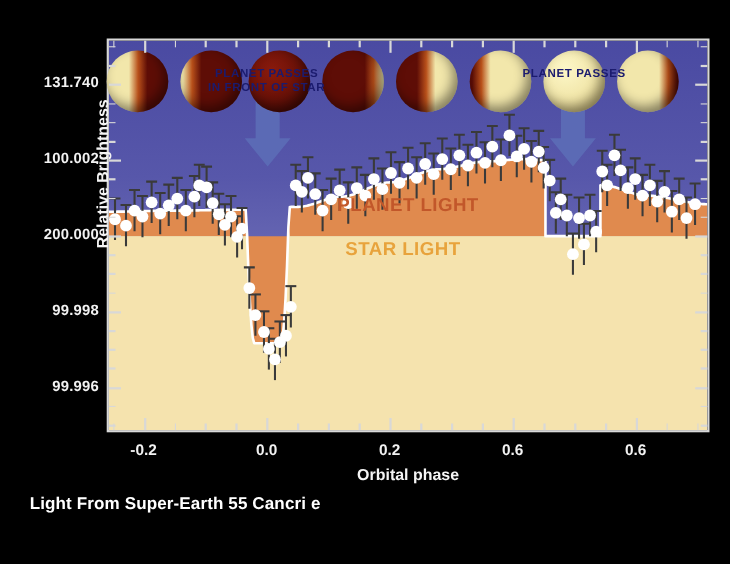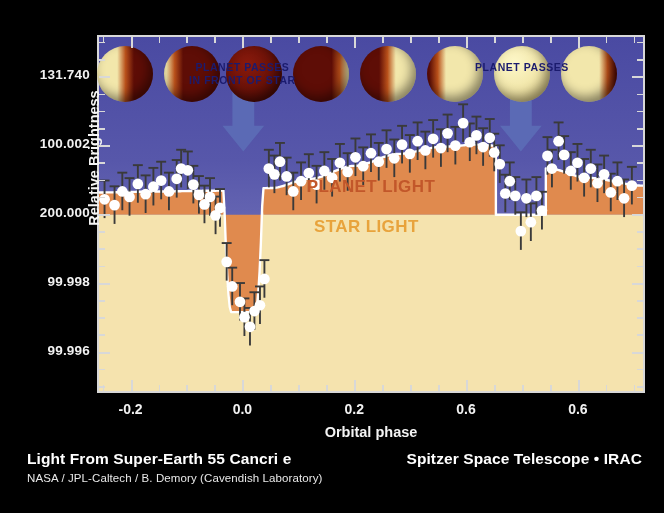--- a/index.html
+++ b/index.html
@@ -345,24 +345,22 @@
   </div>
   <div class="callout" id="eclipse-callout" style="left: 431.98px; top: 60.8173px; width: 180px;">
     <div>PLANET PASSES</div>
   </div>
 
   <div class="band-label" id="planet-light-label" style="left: 306.694px; top: 177.183px;">PLANET LIGHT</div>
   <div class="band-label" id="star-light-label" style="left: 313.963px; top: 217.458px;">STAR LIGHT</div>
 
   <div id="caption-left">
     <div class="cap-title">Light From Super-Earth 55 Cancri e</div>
-    <div class="cap-sub">NASA / JPL-Caltech / B. Demory (Cavendish Laboratory)</div>
   </div>
   <div id="caption-right">
-    <div class="cap-title">Spitzer Space Telescope • IRAC</div>
   </div>
 
 <div style="position: absolute; left: 99px; top: 76.3077px; width: 11px; height: 2px; background: rgb(216, 216, 216);"></div>
     <div style="position: absolute; left: 632px; top: 76.3077px; width: 11px; height: 2px; background: rgb(216, 216, 216);"></div>
     <div style="position: absolute; left: 99px; top: 145.154px; width: 11px; height: 2px; background: rgb(216, 216, 216);"></div>
     <div style="position: absolute; left: 632px; top: 145.154px; width: 11px; height: 2px; background: rgb(216, 216, 216);"></div>
     <div style="position: absolute; left: 99px; top: 214px; width: 11px; height: 2px; background: rgb(216, 216, 216);"></div>
     <div style="position: absolute; left: 632px; top: 214px; width: 11px; height: 2px; background: rgb(216, 216, 216);"></div>
     <div style="position: absolute; left: 99px; top: 282.846px; width: 11px; height: 2px; background: rgb(216, 216, 216);"></div>
     <div style="position: absolute; left: 632px; top: 282.846px; width: 11px; height: 2px; background: rgb(216, 216, 216);"></div>

